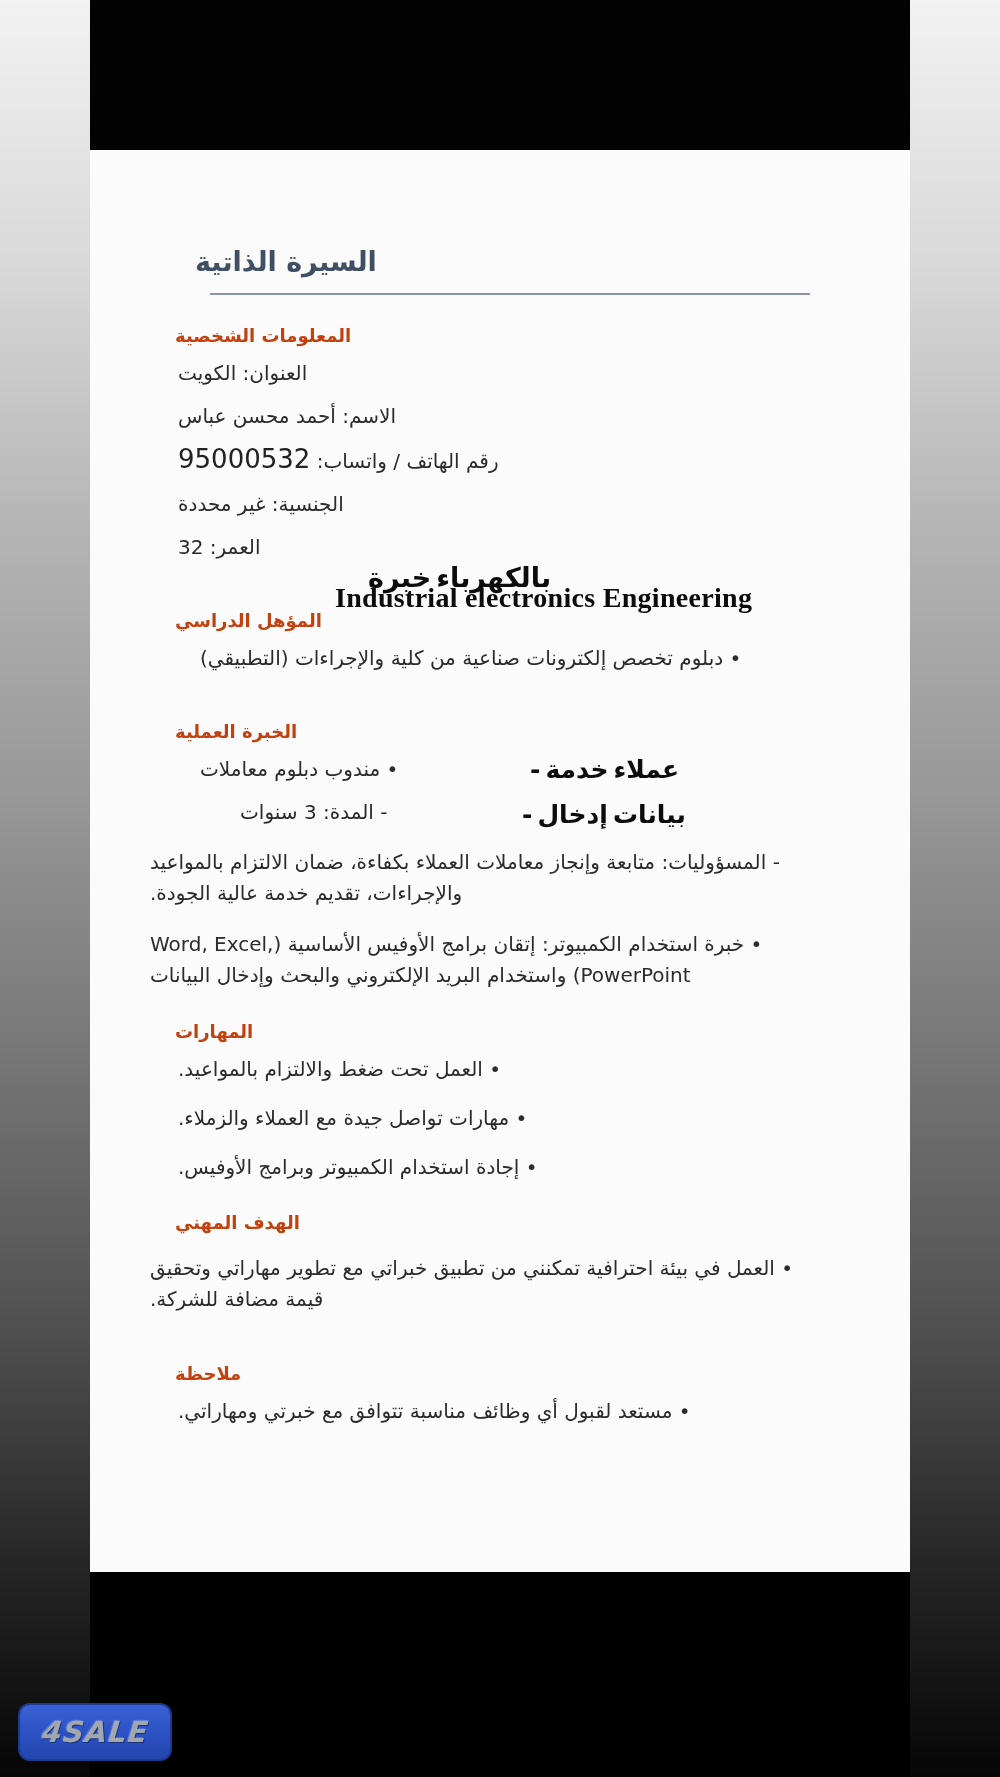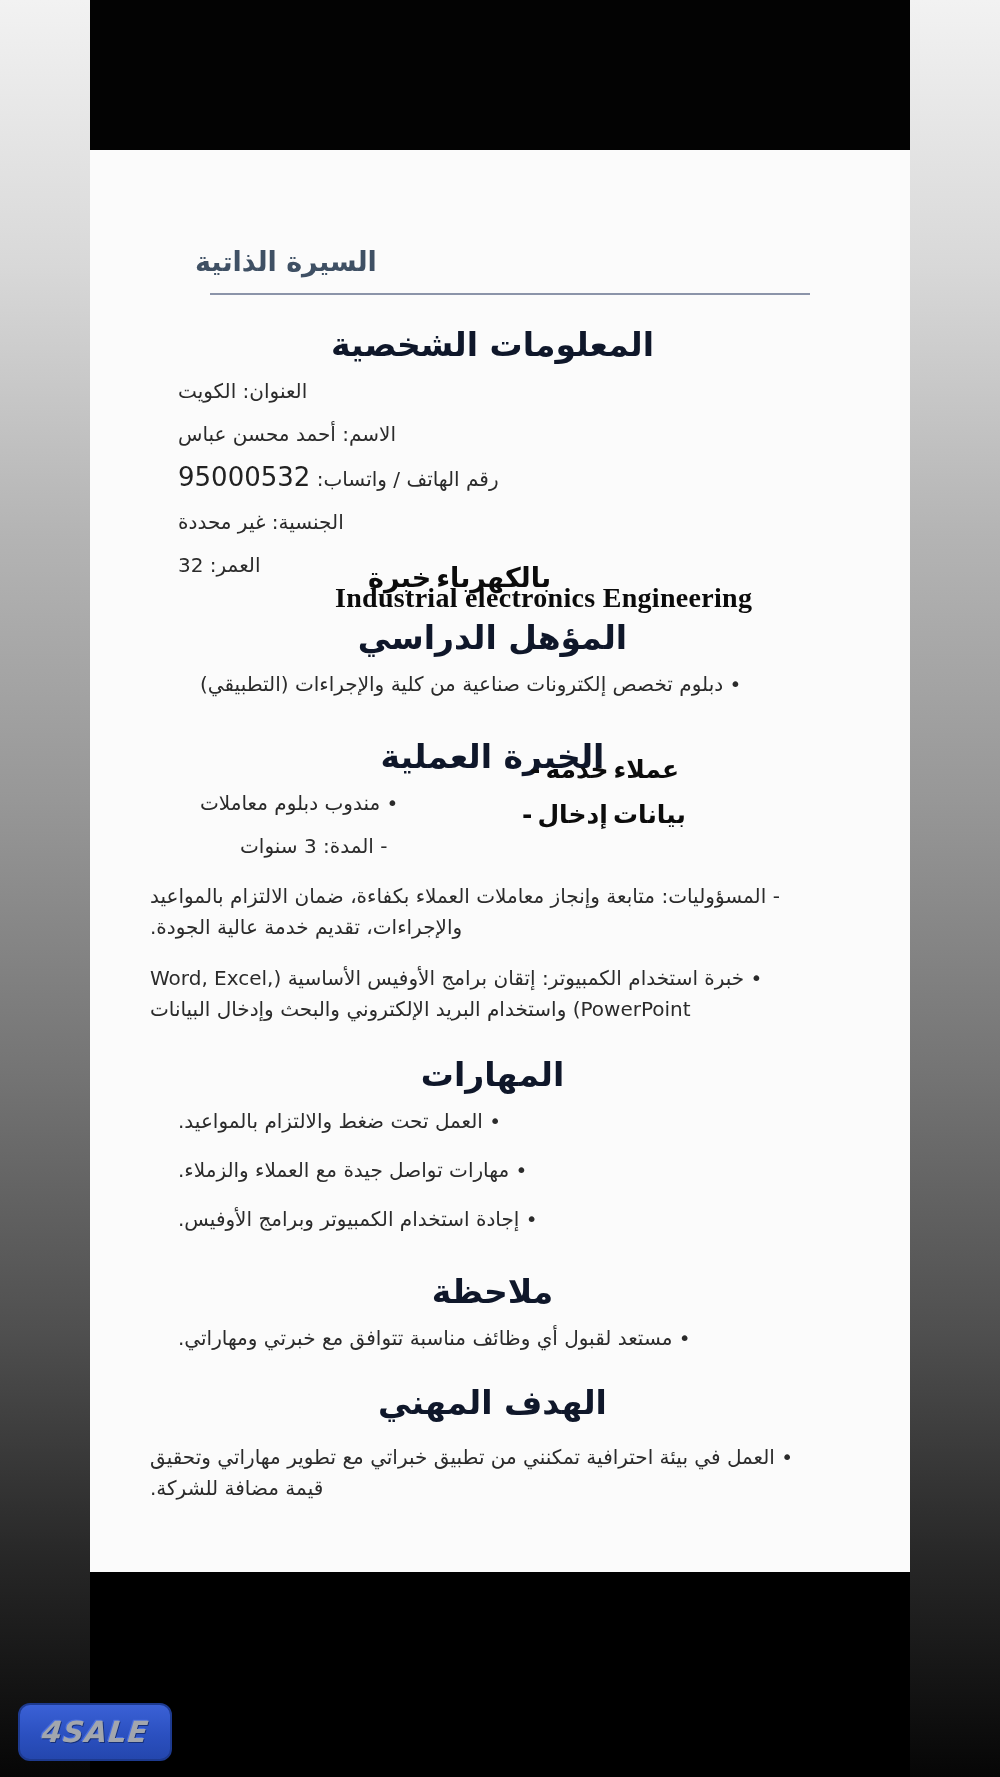--- a/index.html
+++ b/index.html
@@ -13,23 +13,23 @@
   .phone-top-bar{position:absolute;left:0;top:0;width:100%;height:150px;background:#030303;}
   .phone-bottom-bar{position:absolute;left:0;top:1572px;width:100%;height:205px;background:#000;}
   
   .doc{position:absolute;left:0;top:150px;width:820px;height:1422px;
        background:#fbfbfb;color:#2e2e2e;}
   .doc-inner{padding:96px 100px 0 60px;direction:rtl;text-align:left;}
   .doc-title{font-size:27px;font-weight:700;color:#3f5064;margin-left:45px;
              letter-spacing:0.2px;}
   .title-underline{height:2px;background:#8b94a9;width:600px;margin:16px 0 0 55px;}
   .section{margin-top:30px;}
-  .section.mt-lg{margin-top:38px;}
-  .section-heading{font-size:33px;font-weight:700;color:#0f172a;
-                   margin:0 0 12px 25px;text-align:center;}
+  .section.mt-lg{margin-top:48px;}
+  .section-heading{font-size:18px;font-weight:700;color:#c2410c;
+                   margin:0 0 12px 25px;}
   .line{font-size:20px;line-height:30px;margin:0 0 10px 0;color:#2b2b2b;}
   .ml-a{margin-left:28px;}
   .ml-b{margin-left:50px;}
   .ml-c{margin-left:90px;}
   .mb-std{margin-bottom:13px;}
   .mb-lg{margin-bottom:19px;}
   .para{margin:20px 0 0 0;line-height:31px;}
   .phone-num{font-size:26px;letter-spacing:0.5px;color:#222;}
   
   .annot{position:absolute;display:flex;direction:ltr;gap:5px;color:#0c0c0c;
@@ -79,27 +79,27 @@
               <div class="line ml-c">- المدة: 3 سنوات</div>
               <div class="line para">- المسؤوليات: متابعة وإنجاز معاملات العملاء بكفاءة، ضمان الالتزام بالمواعيد والإجراءات، تقديم خدمة عالية الجودة.</div>
               <div class="line para">• خبرة استخدام الكمبيوتر: إتقان برامج الأوفيس الأساسية (Word, Excel, PowerPoint) واستخدام البريد الإلكتروني والبحث وإدخال البيانات</div>
             </div>
             <div class="section ">
               <div class="section-heading">المهارات</div>
               <div class="line ml-a mb-lg">• العمل تحت ضغط والالتزام بالمواعيد.</div>
               <div class="line ml-a mb-lg">• مهارات تواصل جيدة مع العملاء والزملاء.</div>
               <div class="line ml-a mb-lg">• إجادة استخدام الكمبيوتر وبرامج الأوفيس.</div>
             </div>
+            <div class="section ">
+              <div class="section-heading">الهدف المهني</div>
+              <div class="line ml-a para">• العمل في بيئة احترافية تمكنني من تطبيق خبراتي مع تطوير مهاراتي وتحقيق قيمة مضافة للشركة.</div>
+            </div>
             <div class="section mt-lg">
               <div class="section-heading">ملاحظة</div>
               <div class="line ml-a">• مستعد لقبول أي وظائف مناسبة تتوافق مع خبرتي ومهاراتي.</div>
-            </div>
-            <div class="section ">
-              <div class="section-heading">الهدف المهني</div>
-              <div class="line ml-a para">• العمل في بيئة احترافية تمكنني من تطبيق خبراتي مع تطوير مهاراتي وتحقيق قيمة مضافة للشركة.</div>
             </div>
           </div>
       </div>
 
       <div class="annot annot-electric">
           <span dir="rtl">خبرة</span>
           <span dir="rtl">بالكهرباء</span>
         </div>
       <div class="annot-english">Industrial electronics Engineering</div>
       <div class="annot annot-service">

